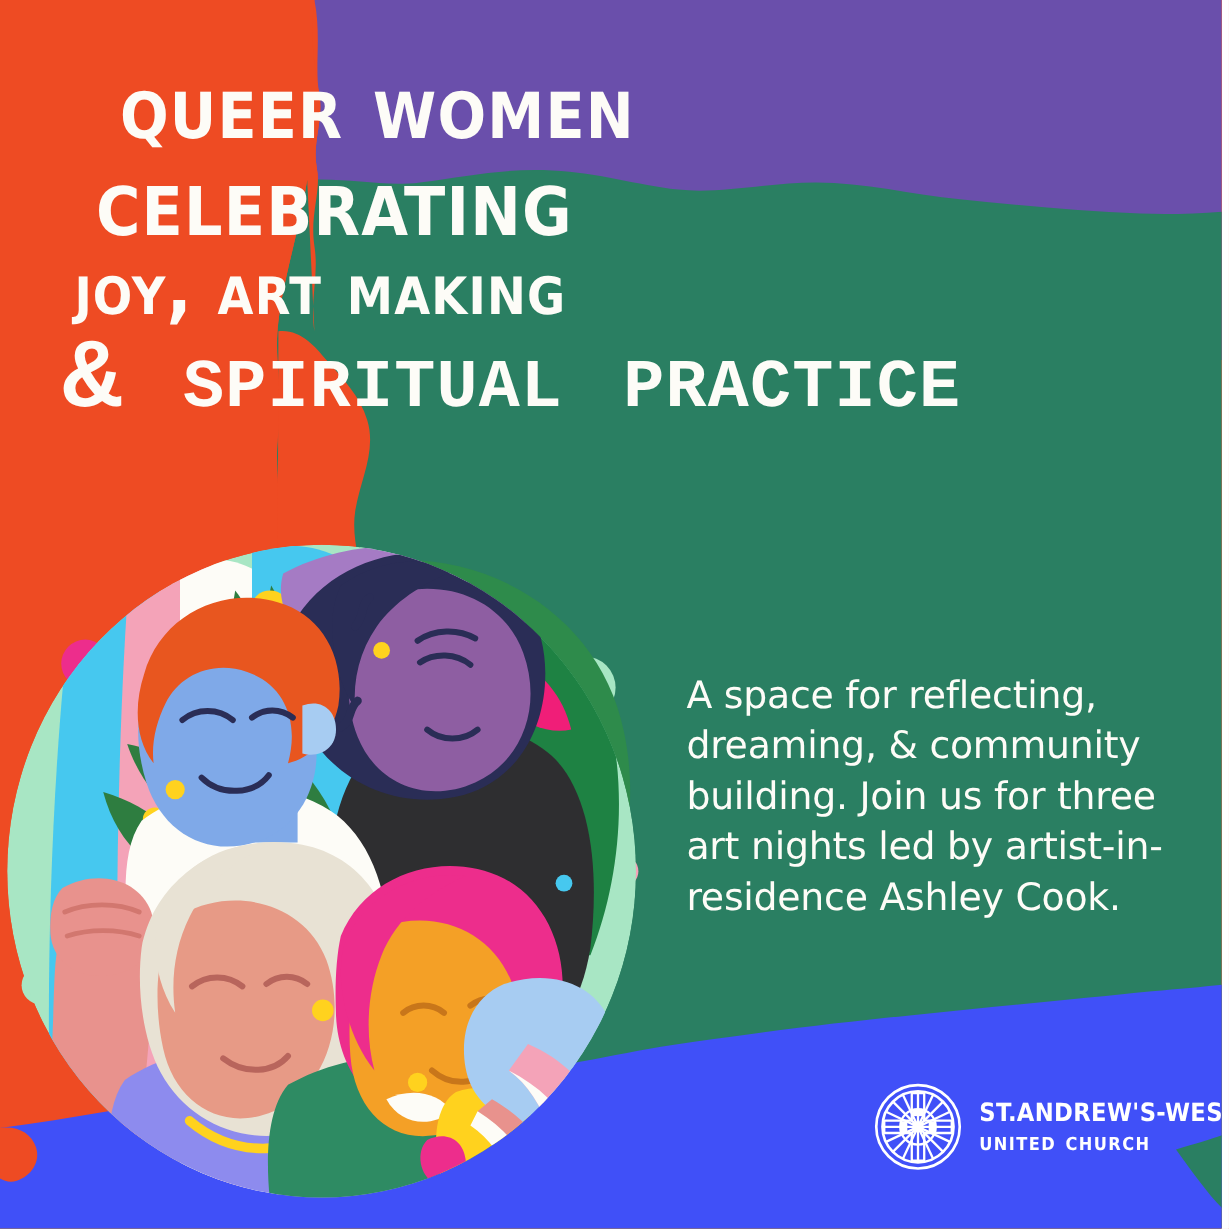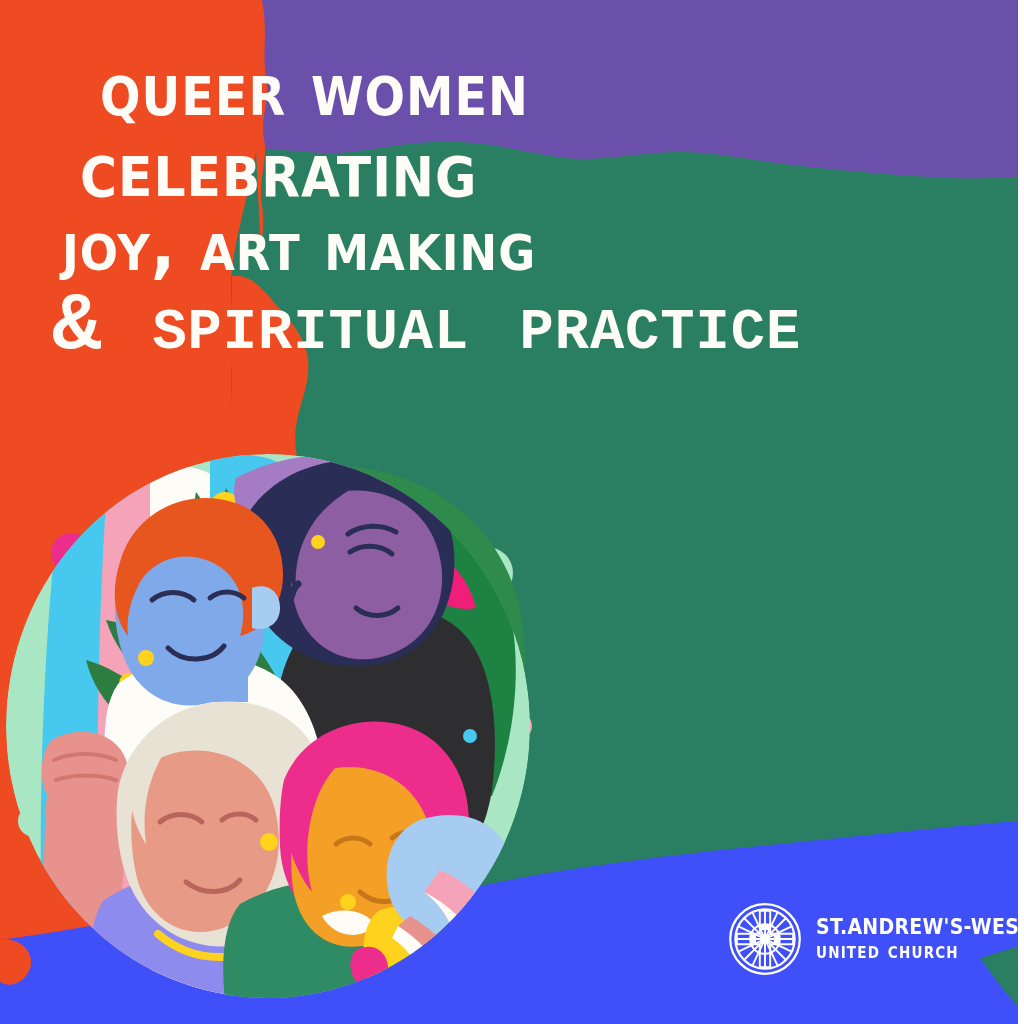--- a/index.html
+++ b/index.html
@@ -21,21 +21,21 @@
     font-family:"DejaVu Sans Condensed","DejaVu Sans",sans-serif;
     font-weight:700;
     font-variant:small-caps;
     text-transform:lowercase;
     letter-spacing:1px;
     white-space:nowrap;
     line-height:0.97;
   }
   #hl1{font-size:76px;margin-left:100px;}
   #hl2{font-size:80px;margin-left:80px;margin-top:4px;}
-  #hl3{font-size:72px;margin-left:62px;margin-top:4px;}
+  #hl3{font-size:62px;margin-left:62px;margin-top:4px;}
   #hl4{font-size:82px;margin-left:52px;margin-top:6px;font-family:Liberation Mono, monospace;}
 
   
   #bodycopy{
     position:absolute;left:572px;top:560px;width:420px;
     z-index:6;
     color:#FDFCF7;
     font-family:"DejaVu Sans","Liberation Sans",sans-serif;
     font-size:31.5px;
     line-height:1.33;
@@ -319,20 +319,21 @@
     </svg>
   </div>
 
   <div id="headline">
     <div class="hl-line" id="hl1">Queer Women</div>
     <div class="hl-line" id="hl2">Celebrating</div>
     <div class="hl-line" id="hl3">Joy, Art Making</div>
     <div class="hl-line" id="hl4">&amp; Spiritual Practice</div>
   </div>
 
+  <div id="bodycopy">A space for reflecting, dreaming, &amp; community building. Join us for three art nights led by artist-in-residence Ashley Cook.</div>
 
   <div id="logo">
     <svg id="logo-mark" viewBox="0 0 100 100">
       <g fill="none" stroke="#FFFFFF" stroke-width="3">
         <circle cx="50" cy="50" r="47"></circle>
         <circle cx="50" cy="50" r="40"></circle>
       </g>
       <g stroke="#FFFFFF" stroke-width="2.6" fill="none">
 
         <path d="M43,12 L57,12 L57,43 L88,43 L88,57 L57,57 L57,88 L43,88 L43,57 L12,57 L12,43 L43,43 Z"></path>

